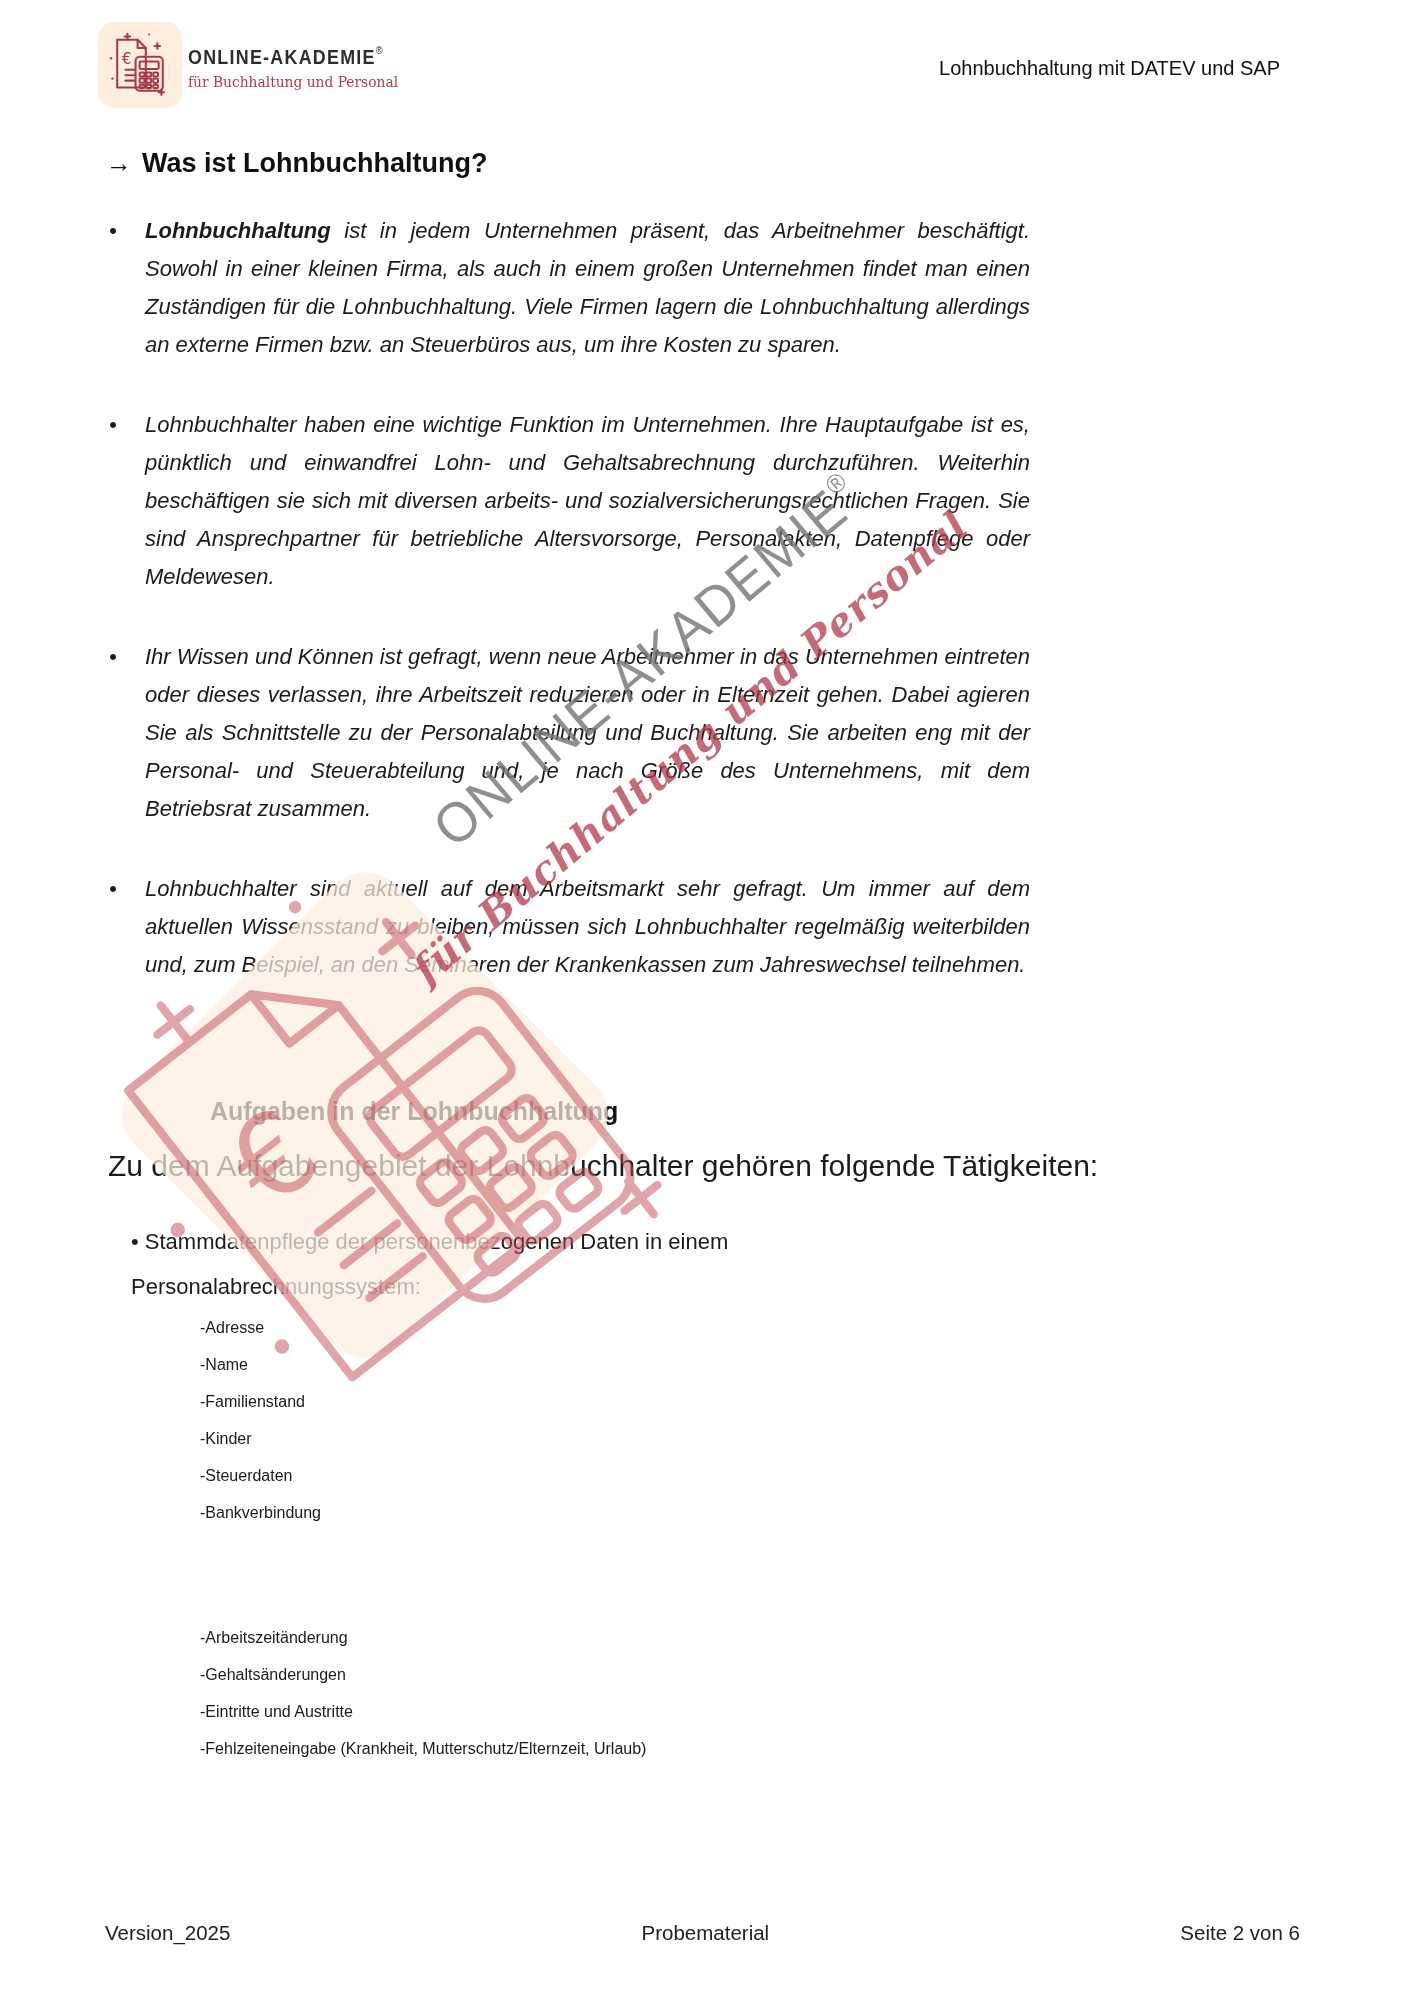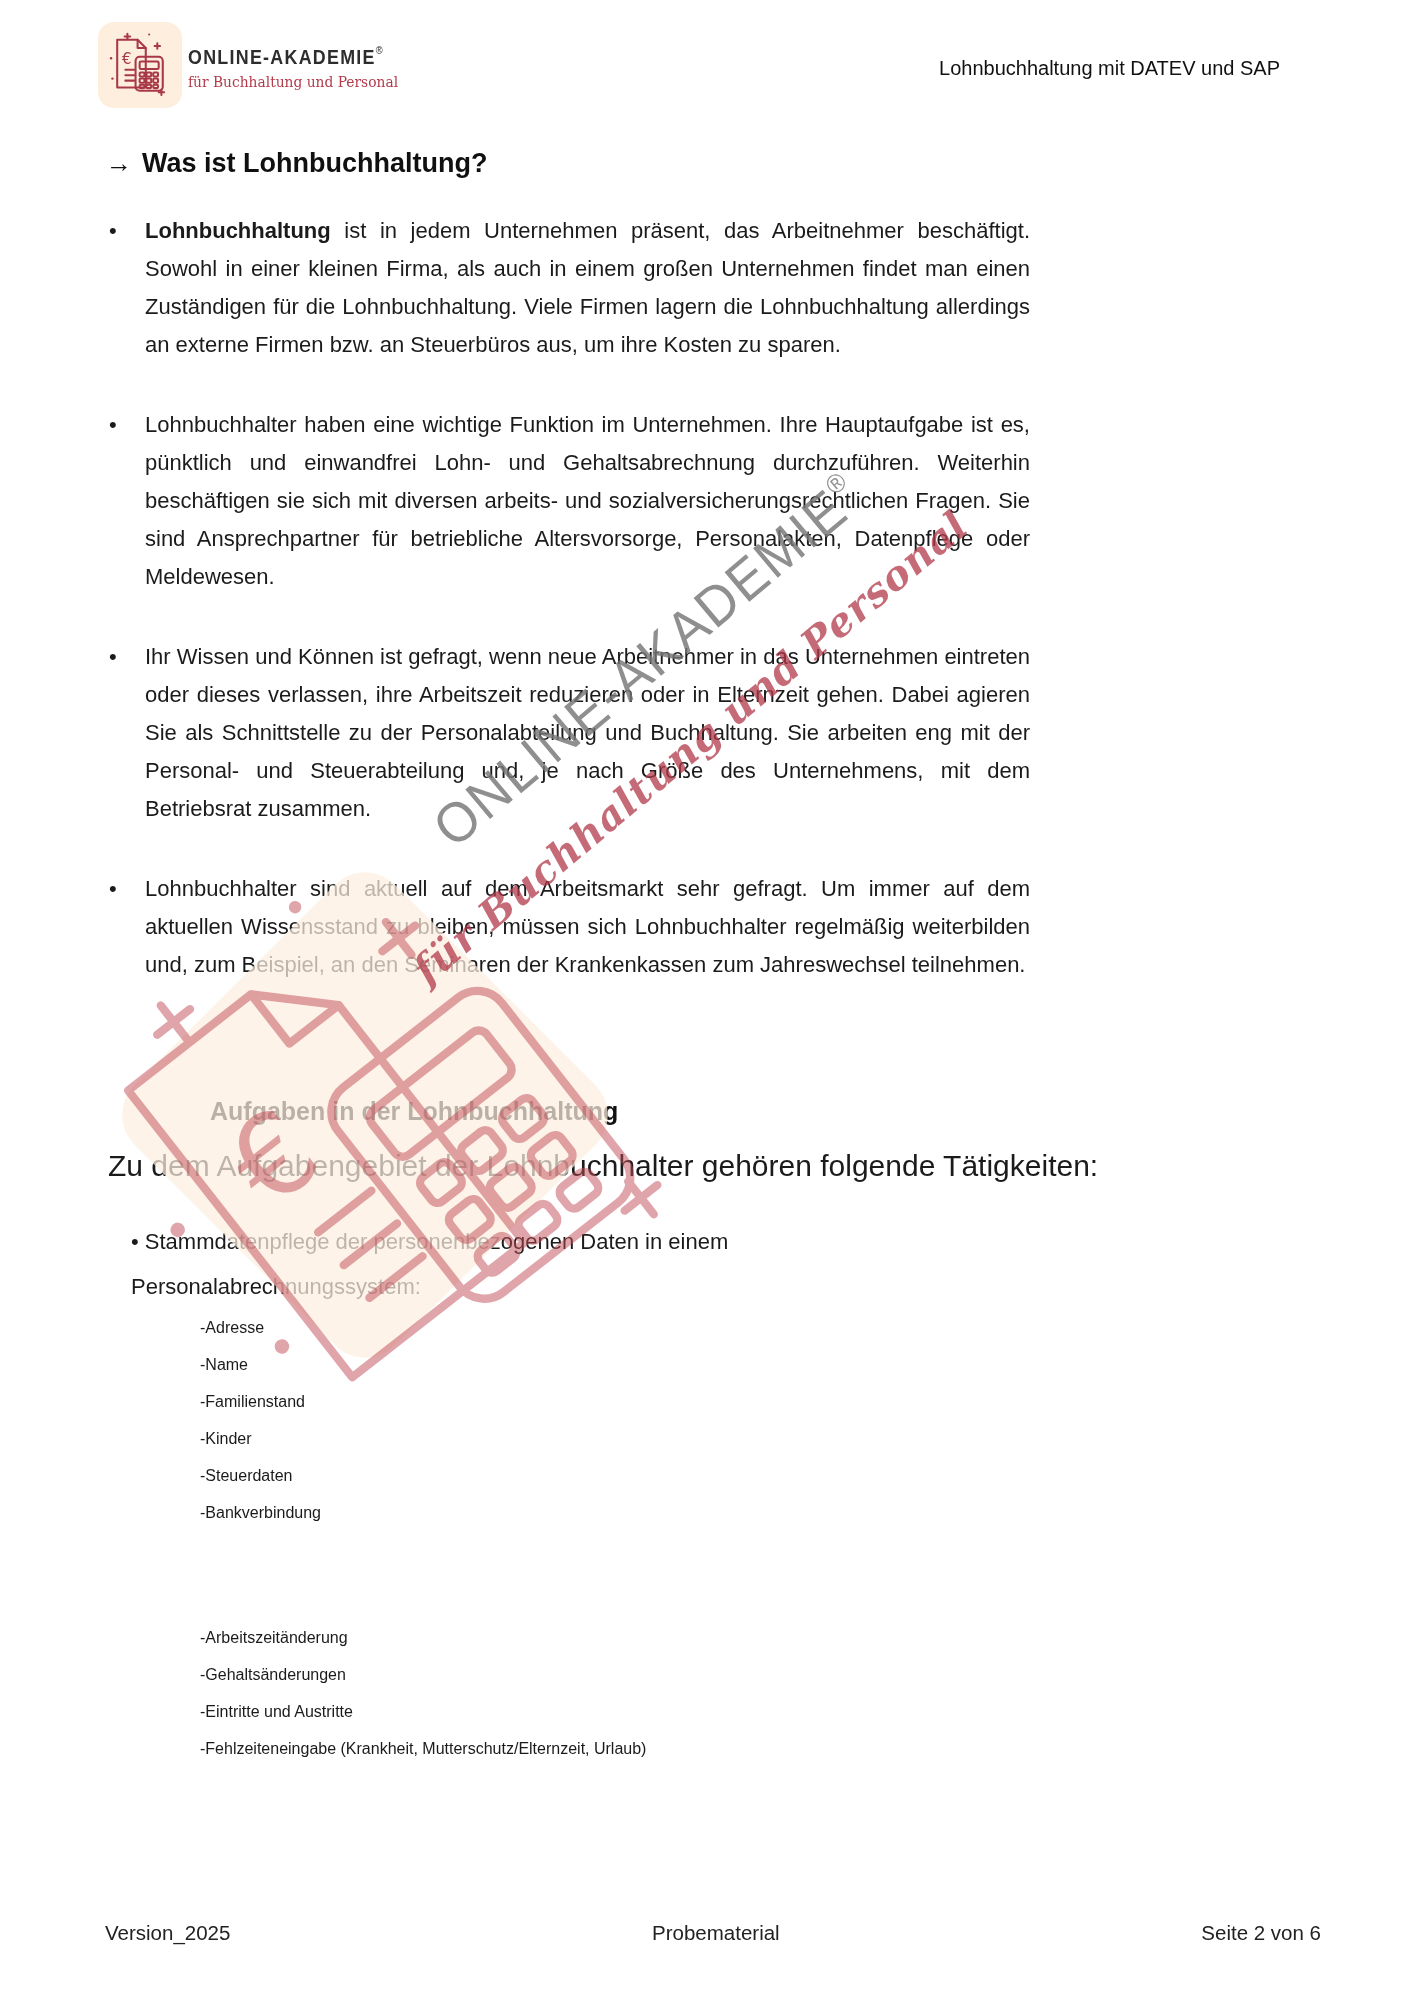--- a/index.html
+++ b/index.html
@@ -21,21 +21,21 @@
   .brand-line{font-size:21px;font-weight:600;letter-spacing:1.5px;color:#2d2d2d;transform:scaleX(.85);transform-origin:left;white-space:nowrap;}
   .brand-line sup{font-size:11px;font-weight:400;vertical-align:10px;letter-spacing:0;}
   .logo-tagline{font-family:"DejaVu Serif",serif;font-size:15px;color:#b23a4a;margin-top:4px;transform:scaleX(.92);transform-origin:left;white-space:nowrap;}
   .course-title{position:absolute;top:57px;right:134px;font-size:20px;color:#111;}
 
   
   .main-heading{position:absolute;left:106px;top:148px;font-size:27px;font-weight:700;color:#101010;}
   .main-heading .arrow{font-weight:400;font-size:26px;margin-right:10px;}
 
   .bullets{position:absolute;left:106px;top:212px;width:924px;}
-  .bullet{position:relative;padding-left:39px;text-align:justify;font-size:22px;line-height:38px;margin:0 0 42px 0;}
+  .bullet{position:relative;padding-left:39px;text-align:justify;font-size:22px;line-height:38px;margin:0 0 42px 0;font-style:italic;}
   .bullet::before{content:"\2022";position:absolute;left:3px;top:0;}
 
   .section-heading{position:absolute;left:210px;top:1097px;font-size:25px;font-weight:700;color:#101010;}
   .section-intro{position:absolute;left:108px;top:1149px;font-size:30px;}
 
   .tg-label{position:absolute;left:131px;font-size:22px;line-height:45px;}
   .tg-label::before{content:"\2022\00a0";}
   .tg-label-1{top:1219px;width:850px;}
   .tg-label-2{top:1570px;width:960px;}
   .task-items{position:absolute;left:200px;font-size:16px;line-height:37px;list-style:none;margin:0;padding:0;}
@@ -55,21 +55,21 @@
   .wm-brand sup{font-size:26px;vertical-align:26px;letter-spacing:0;}
   .wm-tagline{
     position:absolute;left:690px;top:747px;
     transform:translate(-50%,-50%) rotate(-40deg);
     font-family:"DejaVu Serif",serif;font-weight:700;font-style:italic;
     font-size:40px;letter-spacing:1px;
     color:rgba(178,58,74,.75);white-space:nowrap;
   }
 
   
-  .footer{position:absolute;left:105px;right:93px;top:1921px;display:flex;justify-content:space-between;font-size:20.5px;color:#222;}
+  .footer{position:absolute;left:105px;right:114px;top:1921px;display:flex;justify-content:space-between;font-size:20.5px;color:#222;}
 </style>
 </head>
 <body>
 
 <div class="page">
 
   <div class="logo">
     <div class="logo-badge"></div>
     <svg class="logo-icon" viewBox="0 0 100 100">
       <g fill="none" stroke="#a83846" stroke-width="3" stroke-linecap="round" stroke-linejoin="round">

